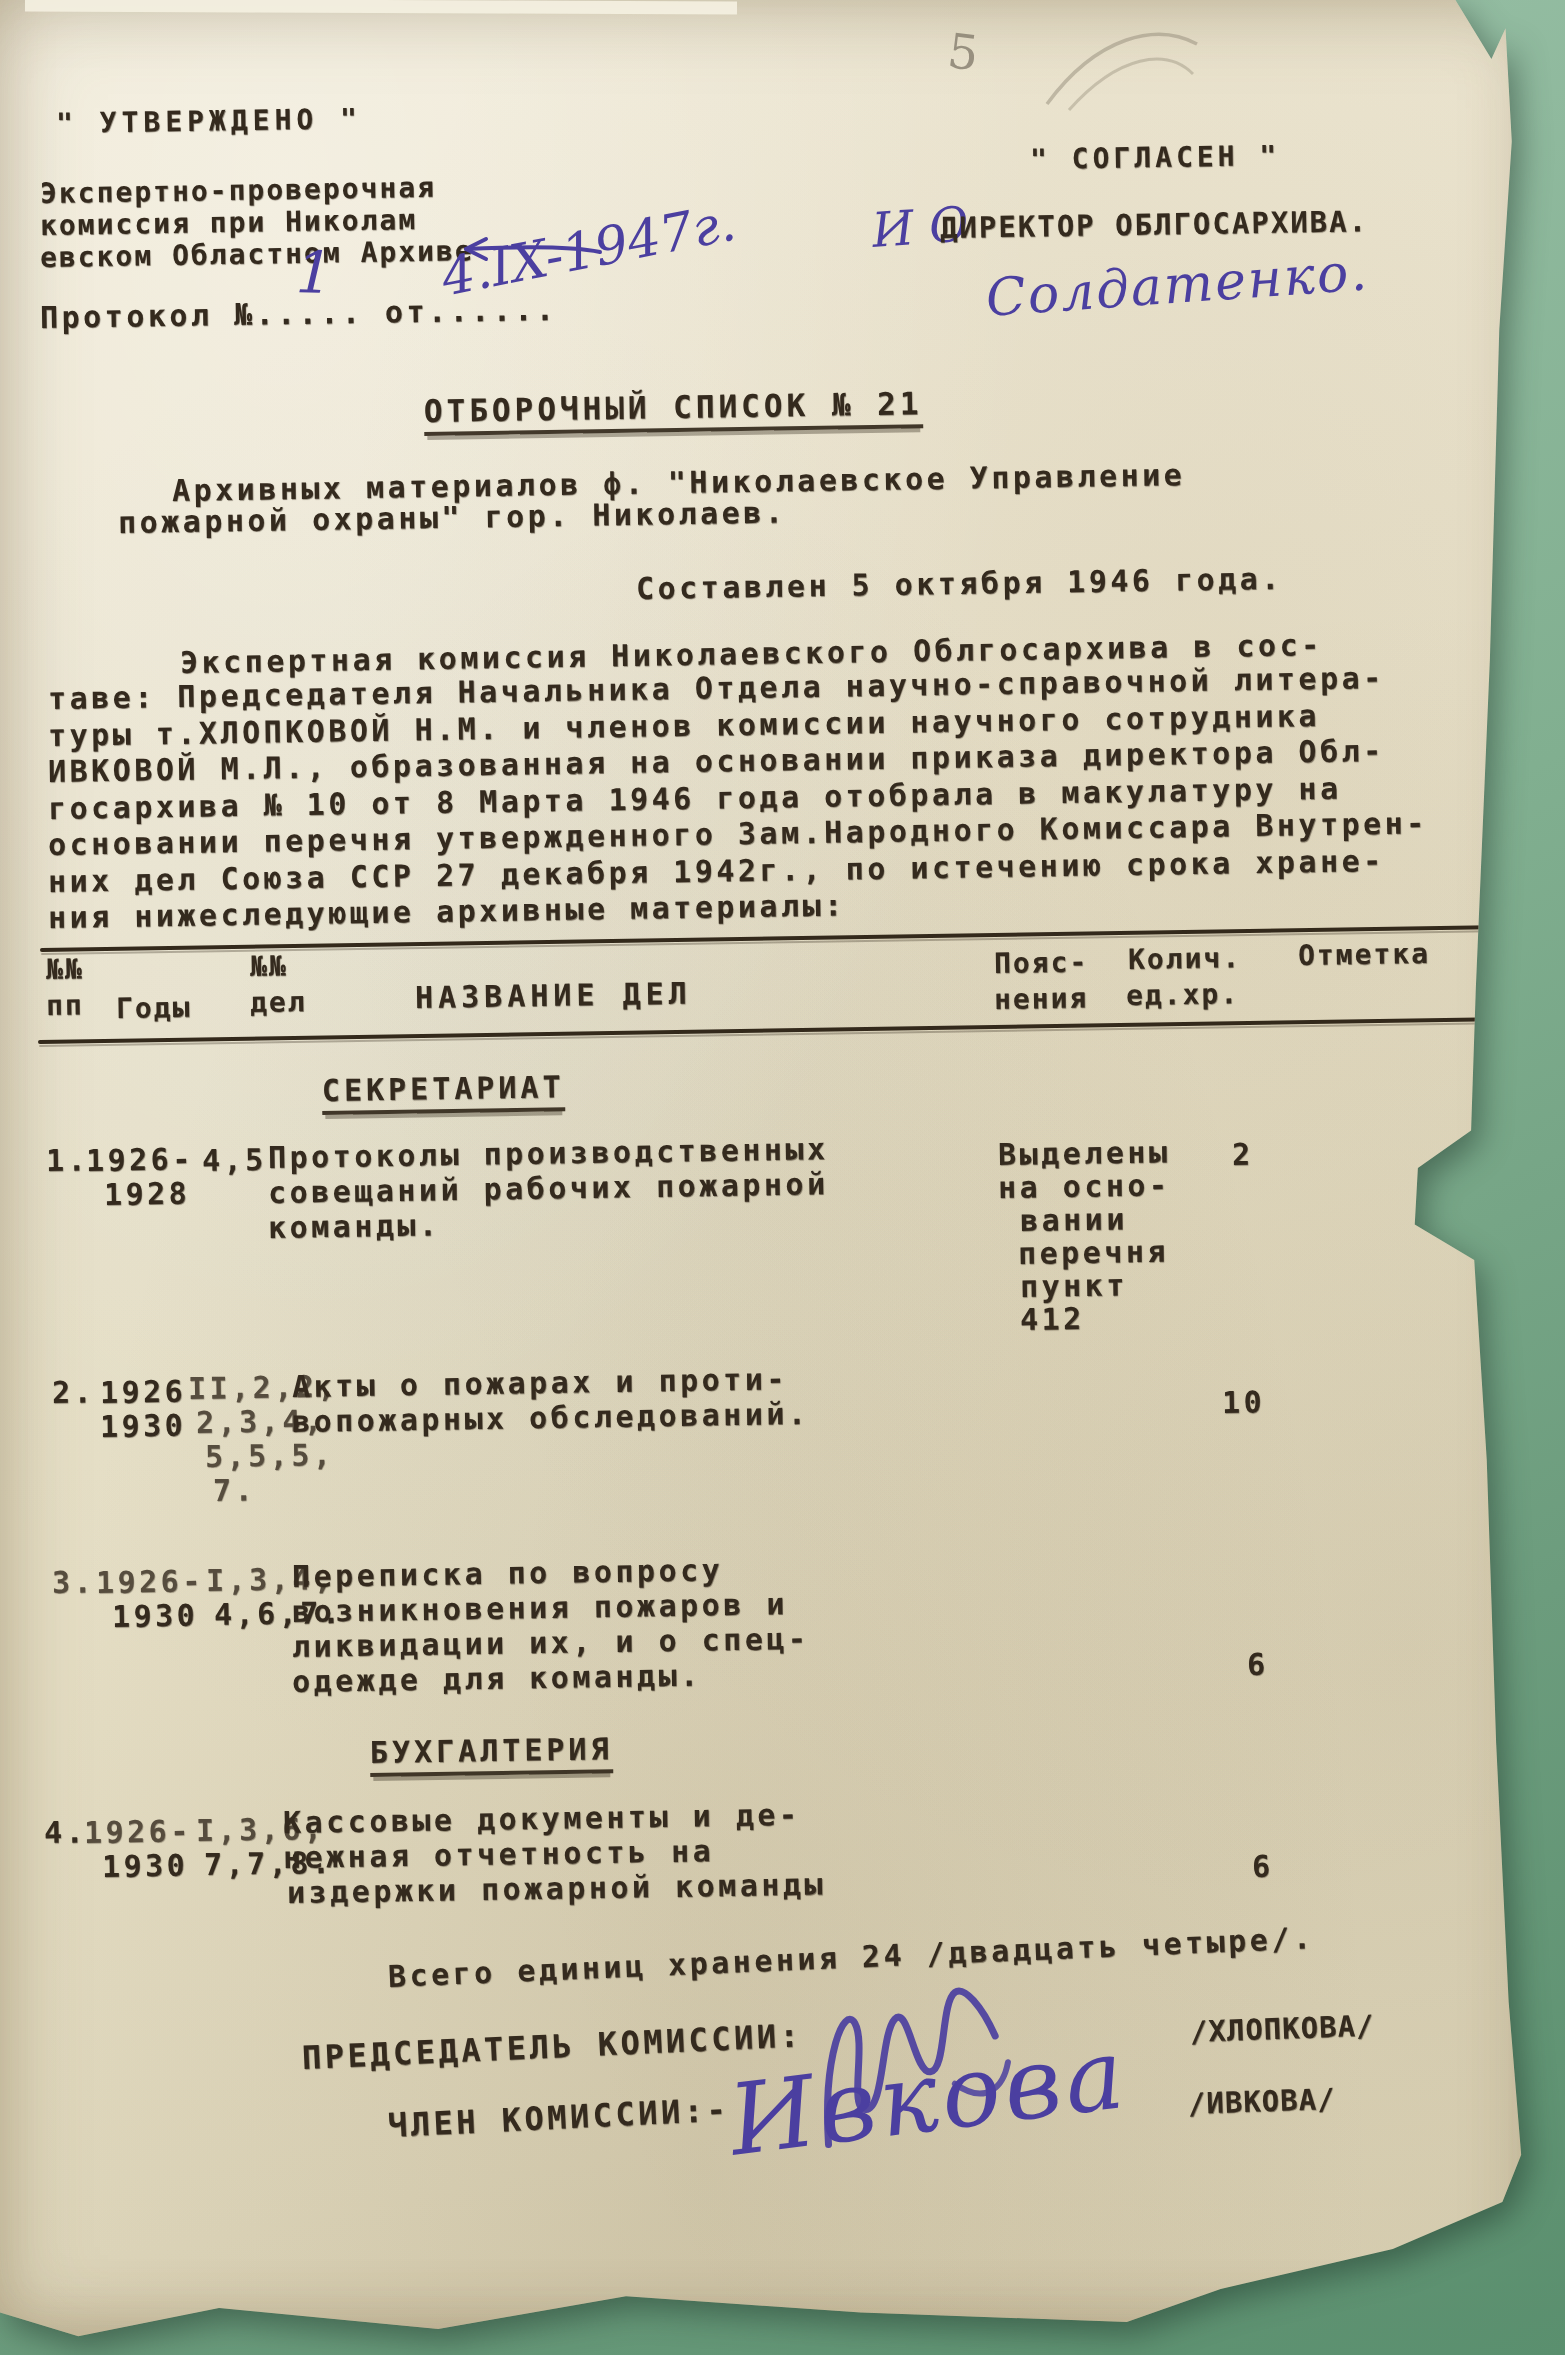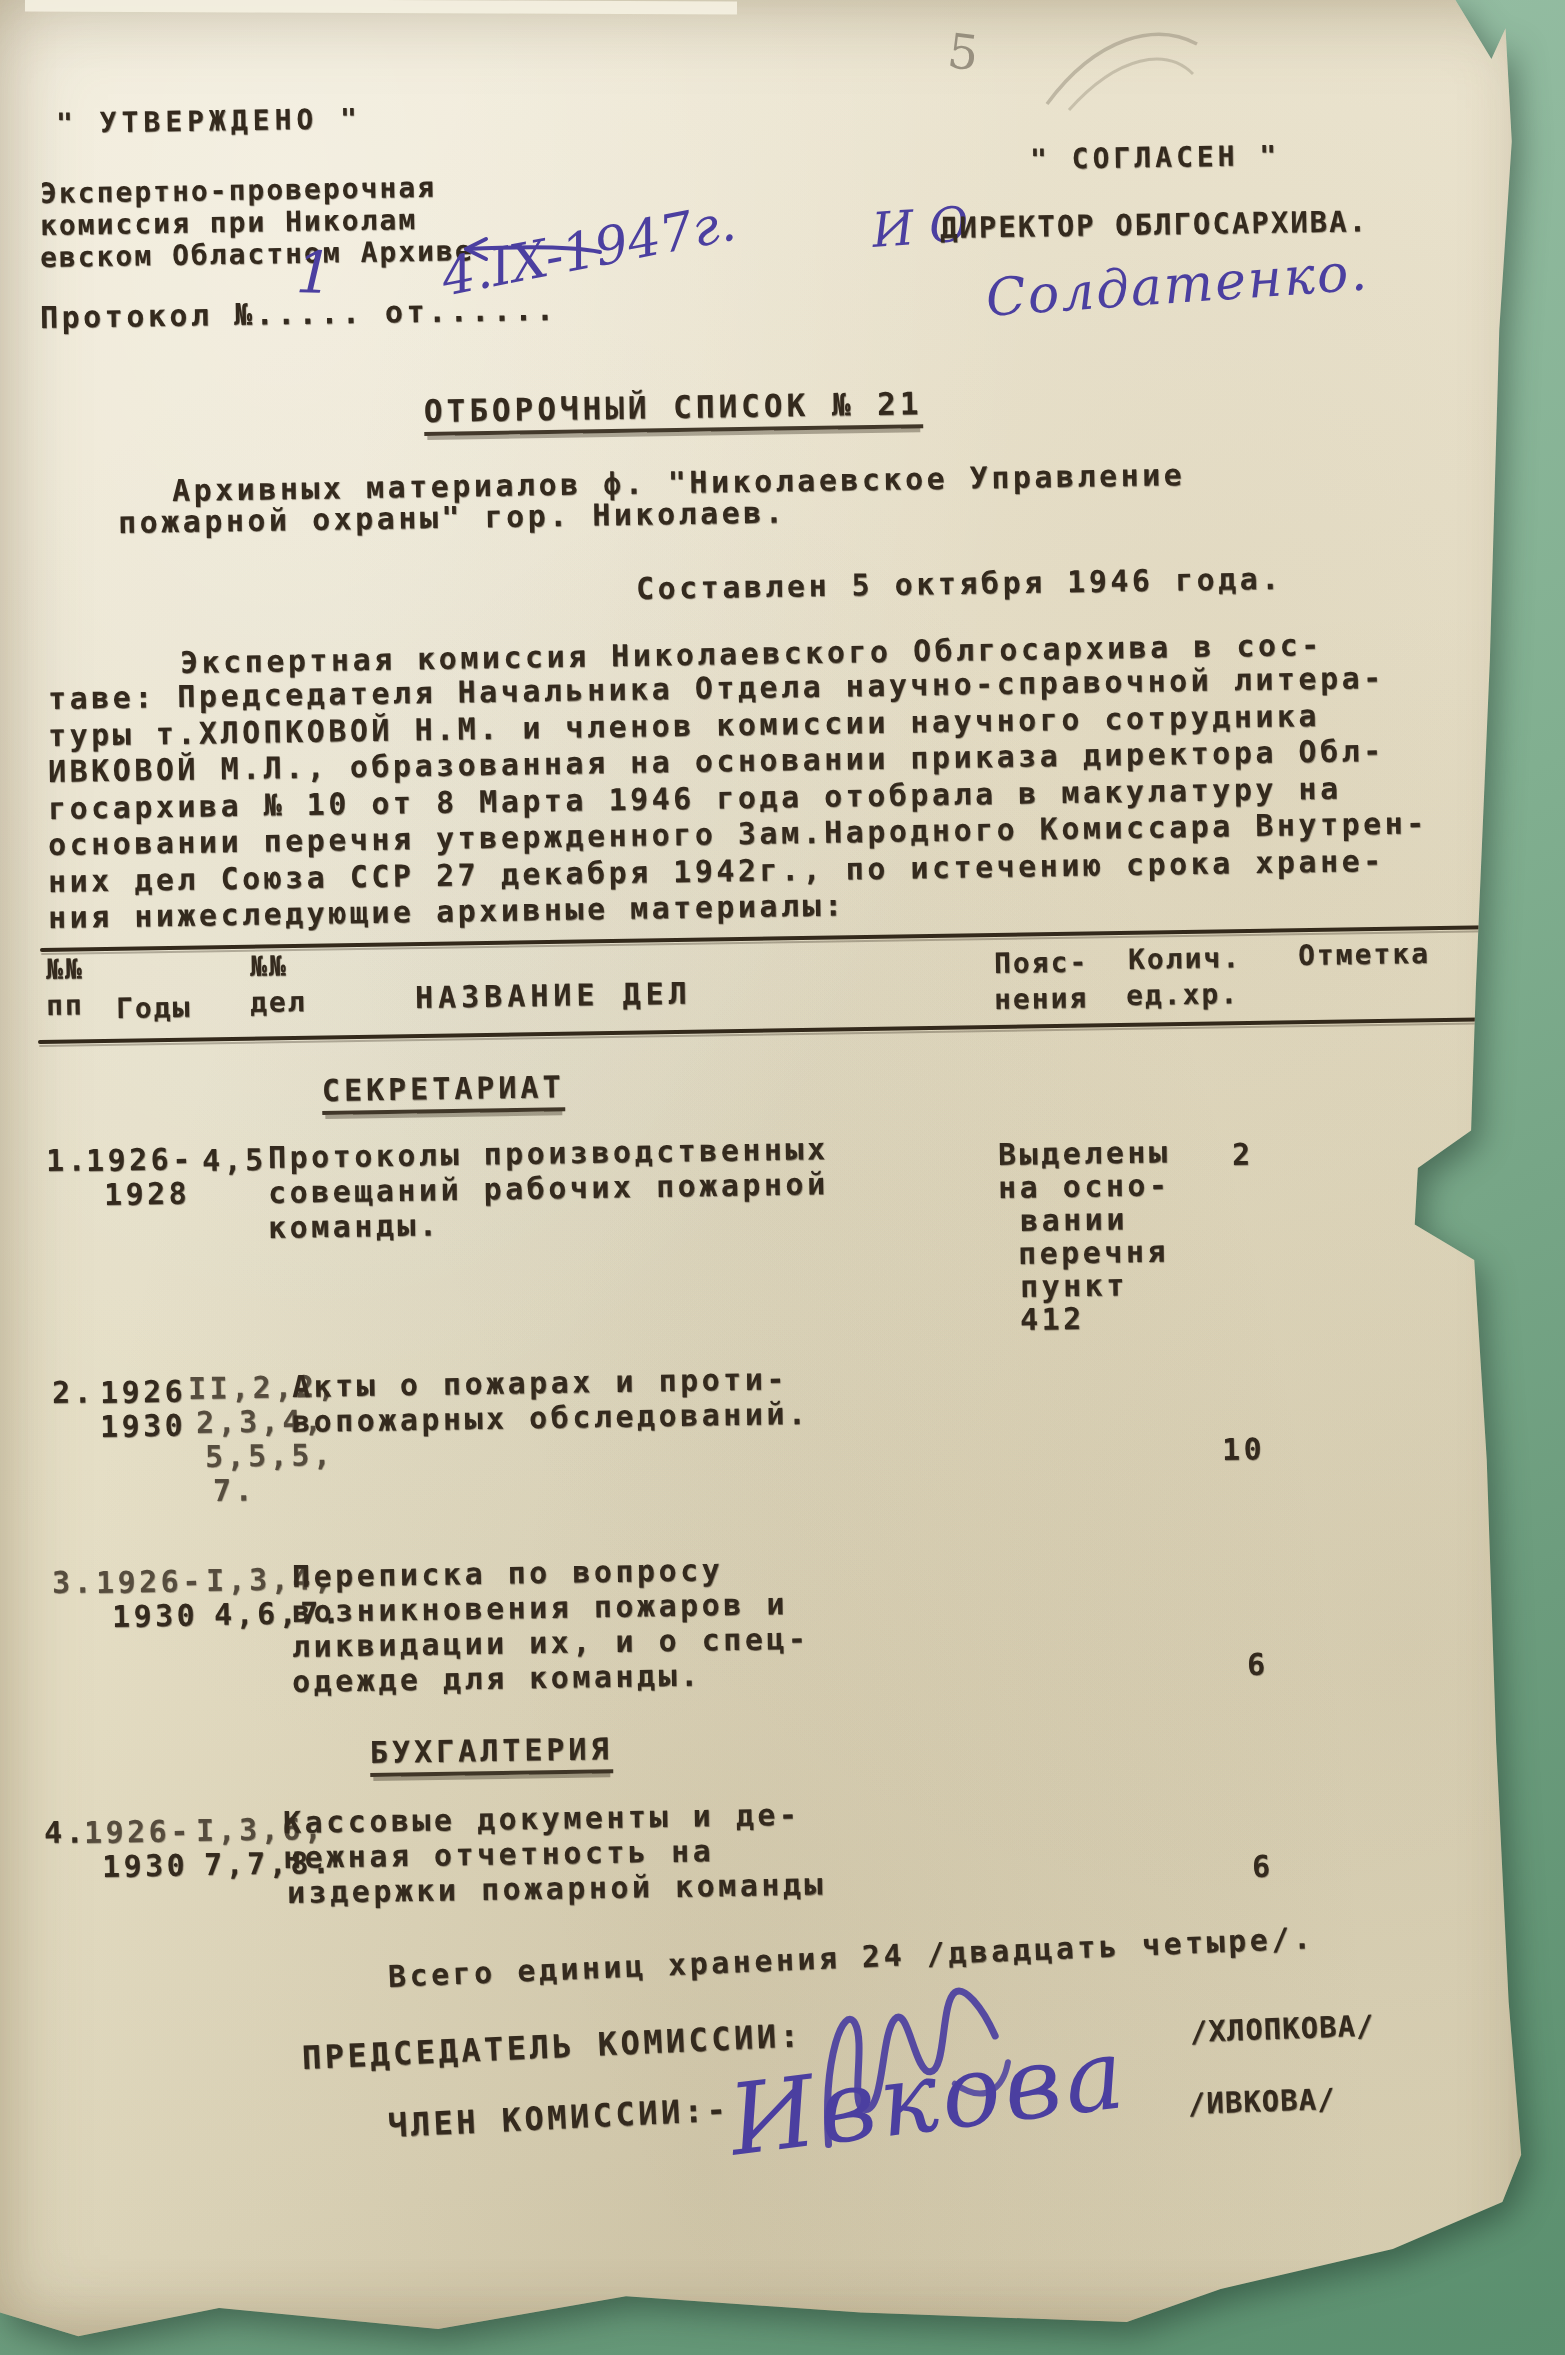--- a/index.html
+++ b/index.html
@@ -114,21 +114,21 @@
 
     <div class="t tilt" style="left:52px;top:1378px;">2.</div>
     <div class="t tilt" style="left:100px;top:1378px;">1926</div>
     <div class="t tilt" style="left:100px;top:1412px;">1930</div>
     <div class="t tilt fade" style="left:188px;top:1374px;">II,2,2,</div>
     <div class="t tilt fade" style="left:196px;top:1408px;">2,3,4,</div>
     <div class="t tilt fade" style="left:205px;top:1442px;">5,5,5,</div>
     <div class="t tilt fade" style="left:213px;top:1476px;">7.</div>
     <div class="t tilt" style="left:292px;top:1372px;">Акты о пожарах и проти-</div>
     <div class="t tilt" style="left:292px;top:1407px;">вопожарных обследований.</div>
-    <div class="t tilt" style="left:1222px;top:1435px;">10</div>
+    <div class="t tilt" style="left:1222px;top:1388px;">10</div>
 
     <div class="t tilt fade" style="left:52px;top:1568px;">3.</div>
     <div class="t tilt fade" style="left:96px;top:1568px;">1926-</div>
     <div class="t tilt" style="left:112px;top:1602px;">1930</div>
     <div class="t tilt fade" style="left:206px;top:1566px;">I,3,4,</div>
     <div class="t tilt" style="left:214px;top:1600px;">4,6,7.</div>
     <div class="t tilt" style="left:292px;top:1562px;">Переписка по вопросу</div>
     <div class="t tilt" style="left:292px;top:1597px;">возникновения пожаров и</div>
     <div class="t tilt" style="left:292px;top:1632px;">ликвидации их, и о спец-</div>
     <div class="t tilt" style="left:292px;top:1667px;">одежде для команды.</div>

